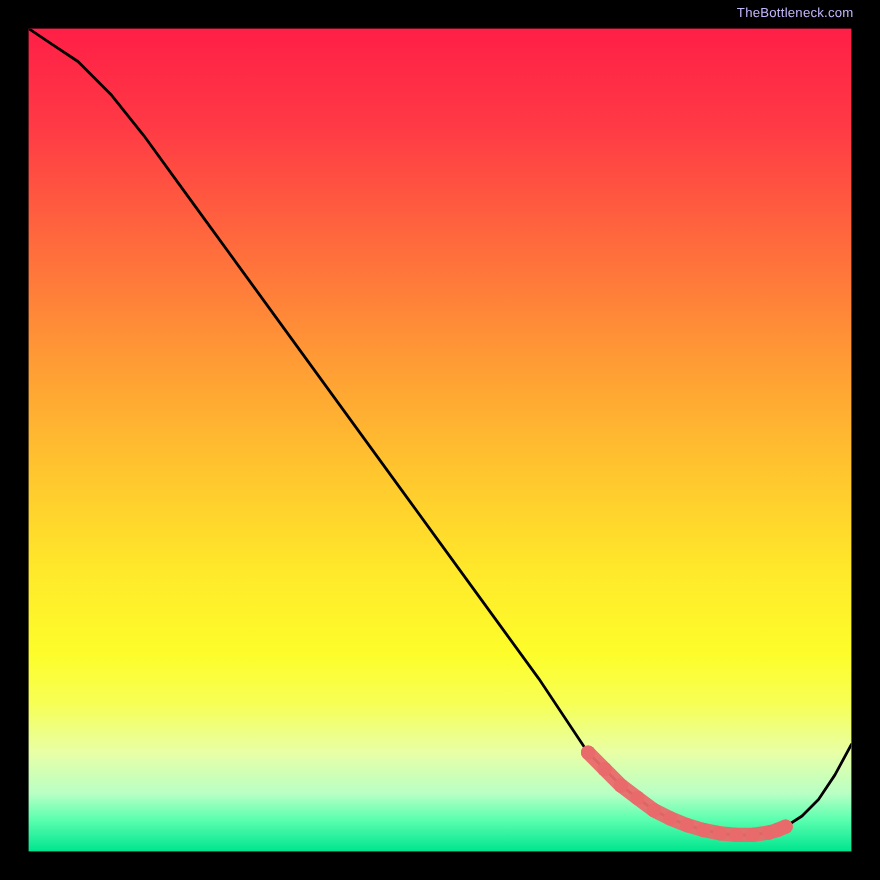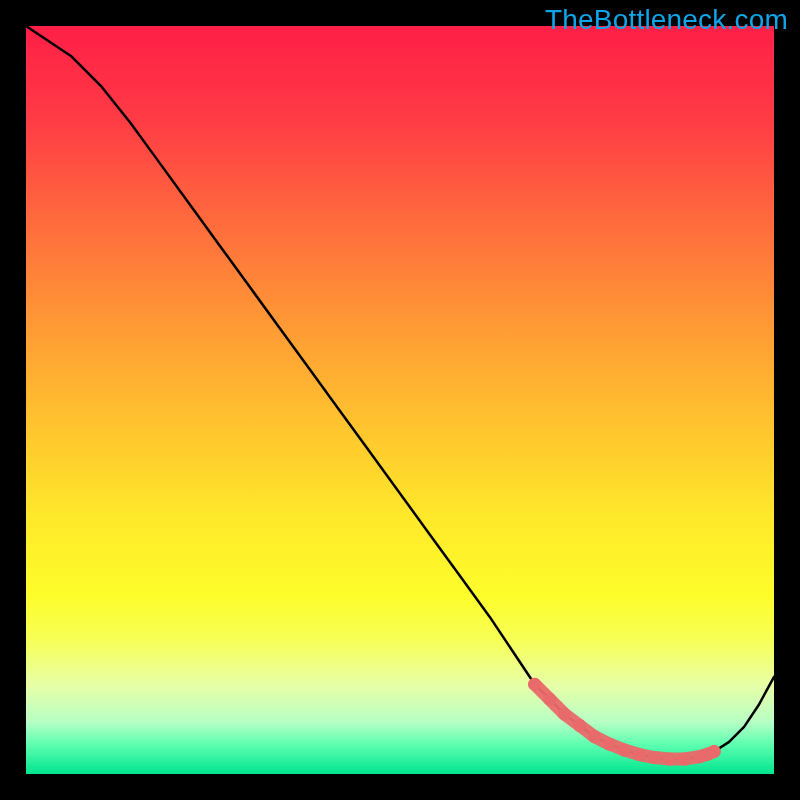--- a/index.html
+++ b/index.html
@@ -13,23 +13,23 @@
   }
   .stage {
     position: relative;
     width: 800px;
     height: 800px;
     background: #000000;
   }
   .watermark {
     position: absolute;
     top: 4px;
-    right: 12px;
-    color: #0ea5e9;
-    font-size: 28px;
+    right: 24px;
+    color: #c4b5fd;
+    font-size: 12px;
     font-weight: 500;
     letter-spacing: 0.2px;
     z-index: 10;
     user-select: none;
   }
   .plot {
     position: absolute;
     left: 26px;
     top: 26px;
     width: 748px;

